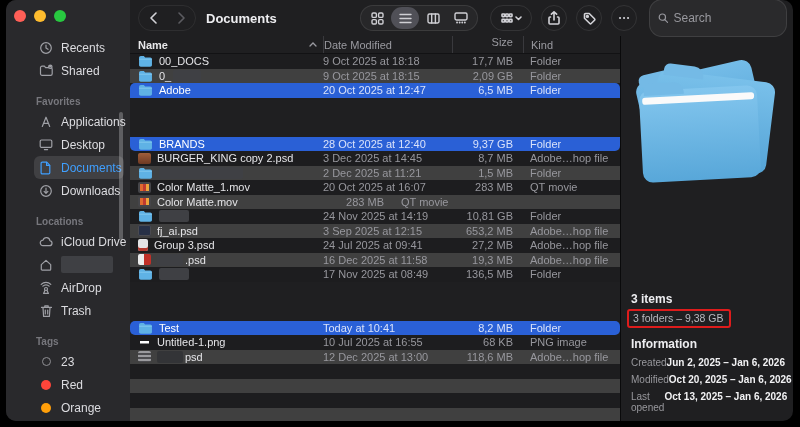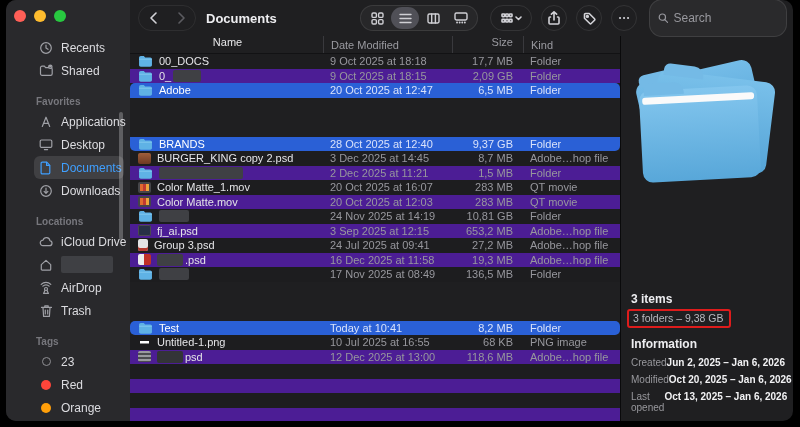--- a/index.html
+++ b/index.html
@@ -56,31 +56,31 @@
 
   
   #content { flex:1; display:flex; min-height:0; }
   #list-area { flex:1; min-width:0; display:flex; flex-direction:column; }
 
   
   #list-head { height:18px; flex:0 0 18px; display:flex; align-items:center; font-size:11px;
     color:#9a9aa0; border-bottom:1px solid #121214; }
   #list-head .hc { height:100%; display:flex; align-items:center; }
   .c-name { width:193px; flex:0 0 193px; padding-left:8px; display:flex; align-items:center; gap:6px; min-width:0; }
-  .c-date { width:129px; flex:0 0 129px; padding-left:7px; }
+  .c-date { width:129px; flex:0 0 129px; }
   .c-size { width:71px; flex:0 0 71px; text-align:right; padding-right:10px; }
   .c-kind { flex:1; padding-left:7px; min-width:0; }
-  #list-head .c-name { color:#e8e8ea; font-weight:normal; justify-content:space-between; padding-right:6px;flex-direction:column; }
+  #list-head .c-name { color:#e8e8ea; font-weight:bold; justify-content:space-between; padding-right:6px; }
   #list-head .c-date, #list-head .c-size, #list-head .c-kind { border-left:1px solid #39393d; }
   #list-head .c-size { display:block; }
 
   
   #rows { flex:1; overflow:hidden; }
   .row { height:14.5px; display:flex; align-items:center; font-size:11px; color:#e4e4e7; background:#1d1d1f; }
-  .row.alt { background:#4c1d95; }
+  .row.alt { background:#404040; }
   .row .c-date, .row .c-size, .row .c-kind { color:#97979d; white-space:nowrap; overflow:hidden; }
   .row .c-name { white-space:nowrap; overflow:hidden; }
   .row.sel { background:#2a60d6; color:#fff; }
   .row.sel .c-date, .row.sel .c-size, .row.sel .c-kind { color:#d9e2fa; }
   .row.sel-top { border-top-left-radius:5px; border-top-right-radius:5px; }
   .row.sel-bot { border-bottom-left-radius:5px; border-bottom-right-radius:5px;margin-top:39px; }
   .fthumb { width:13px; height:11px; flex:0 0 13px; border-radius:2px; display:inline-block; }
   .t-psd-brown { background:linear-gradient(180deg,#a05e3a,#6e3a24); }
   .t-movie { background:linear-gradient(90deg,#e06a30 0 34%,#c03a30 34% 67%,#eda43c 67%) center/9px 7px no-repeat,#454549; }
   .t-psd-dark { background:#273046; box-shadow:inset 0 0 0 1px #4a4a50; }
@@ -425,21 +425,20 @@
               <span class="c-size">283 MB</span>
               <span class="c-kind">QT movie</span>
             </div>
             <div class="row alt">
               <span class="c-name">
                 <span class="fthumb t-movie"></span>
                 <span style="display:flex;align-items:center;gap:2px;min-width:0">
                   <span>Color Matte.mov</span>
                 </span>
               </span>
-              <span class="c-date">20 Oct 2025 at 12:03</span>
               <span class="c-size">283 MB</span>
               <span class="c-kind">QT movie</span>
             </div>
             <div class="row">
               <span class="c-name">
                 <svg width="15" height="12" viewBox="0 0 16 13" style="flex:0 0 15px">
                   <path d="M1 3.1C1 2 1.8 1.2 2.9 1.2h3.3l1.4 1.6h5.5c1.1 0 1.9.8 1.9 1.9v6.2c0 1.1-.8 1.9-1.9 1.9H2.9C1.8 12.8 1 12 1 10.9z" fill="#5fb2e5"></path>
                   <path d="M1 4.6h14" stroke="#8ccdf0" stroke-width=".8"></path>
                 </svg>
                 <span style="display:flex;align-items:center;gap:2px;min-width:0">

